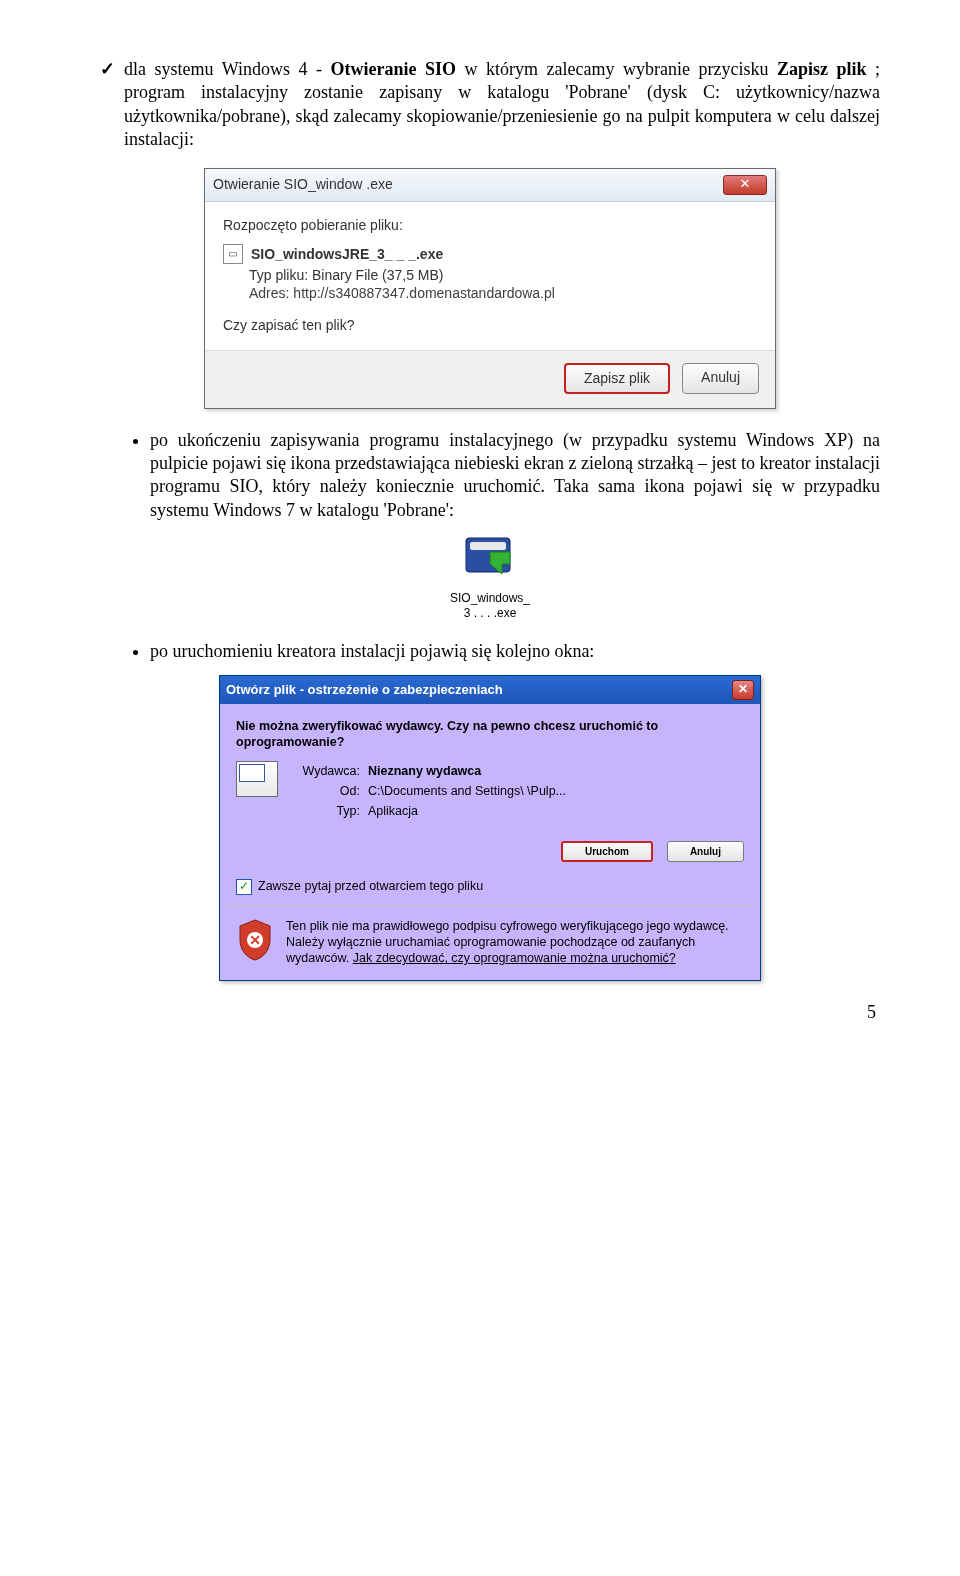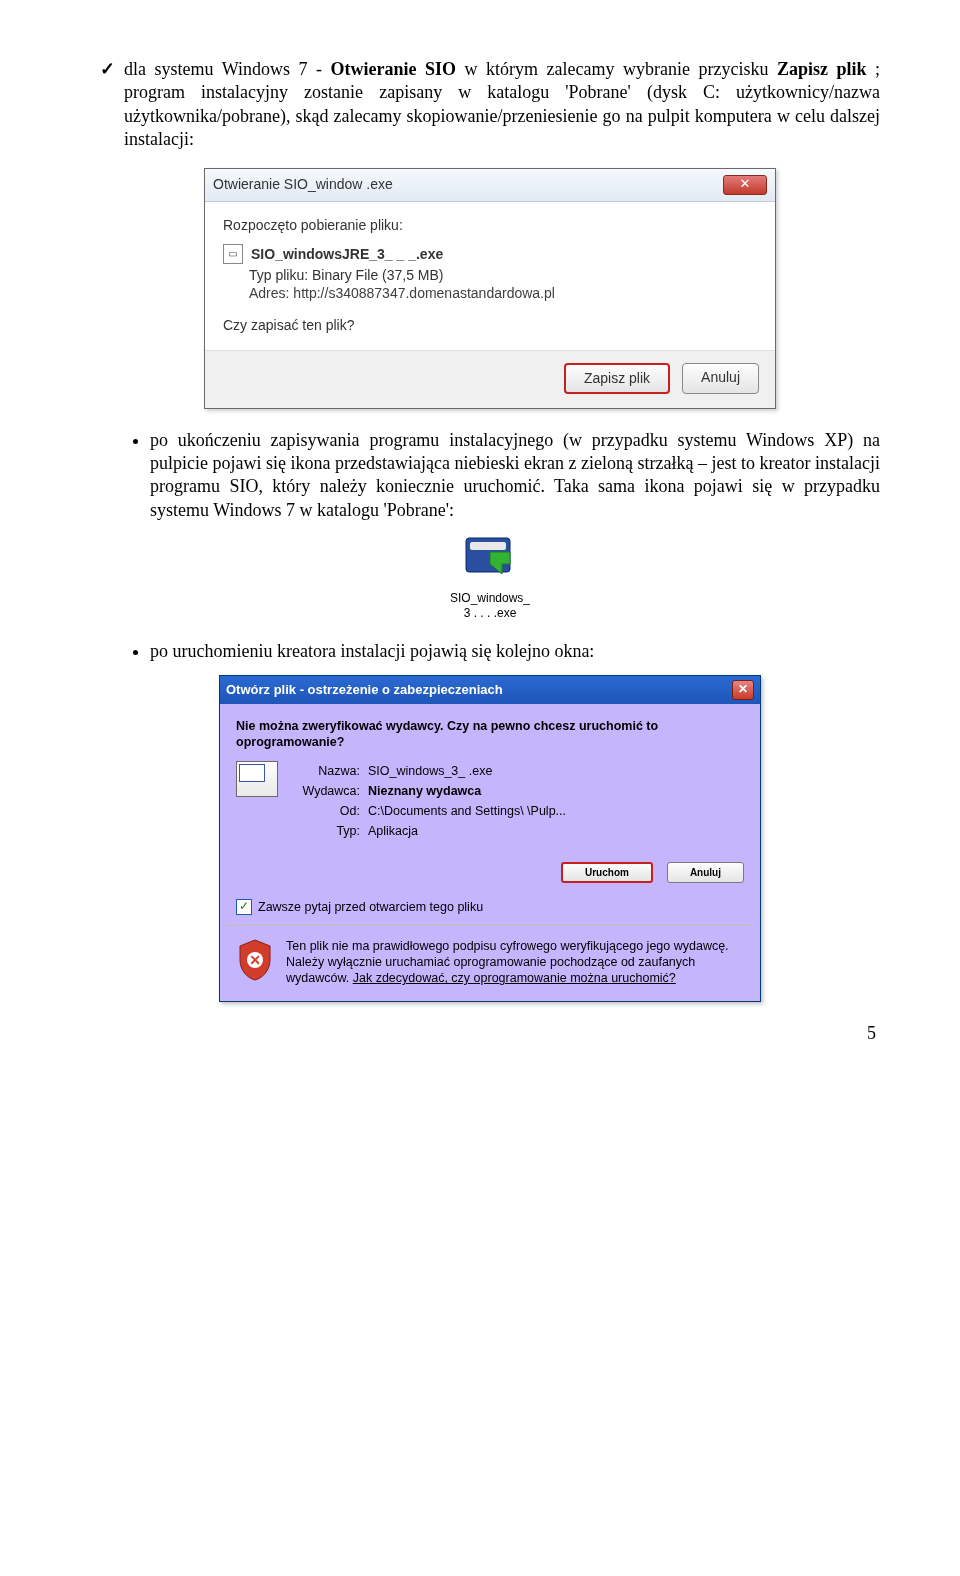--- a/index.html
+++ b/index.html
@@ -165,21 +165,21 @@
   .underline { text-decoration: underline; margin-top: 44px; }
 
   .page-number { text-align: right; font-size: 18px; margin-top: 20px; padding-right: 4px; }
 </style>
 </head>
 <body>
 
 <div class="page">
 
   <p class="check-para">
-    <span>dla systemu Windows 7 - </span>
+    <span>dla systemu Windows 4 - </span>
     <span class="bold">Otwieranie SIO</span>
     <span> w którym zalecamy wybranie przycisku </span>
     <span class="bold">Zapisz plik</span>
     <span>; program instalacyjny zostanie zapisany w katalogu 'Pobrane' (dysk C: użytkownicy/nazwa użytkownika/pobrane), skąd zalecamy skopiowanie/przeniesienie go na pulpit komputera w celu dalszej instalacji:</span>
   </p>
 
   <div class="win7-dialog">
     <div class="win7-title">
       <span class="win7-title-text">Otwieranie SIO_window            .exe</span>
       <span class="win7-close">✕</span>
@@ -232,24 +232,20 @@
       <span class="xp-close">✕</span>
     </div>
     <div class="xp-body">
       <div class="xp-q">Nie można zweryfikować wydawcy. Czy na pewno chcesz uruchomić to oprogramowanie?</div>
       <div class="xp-section-top">
         <div class="xp-icon-box">
             <div class="xp-icon-inner"></div>
           </div>
         <div style="flex:1;">
           <div class="xp-field-row" style="padding-left:0;">
-            <span class="lab">Nazwa:</span>
-            <span>SIO_windows_3_    .exe</span>
-          </div>
-          <div class="xp-field-row" style="padding-left:0;">
             <span class="lab">Wydawca:</span>
             <span class="bold">Nieznany wydawca</span>
           </div>
           <div class="xp-field-row" style="padding-left:0;">
             <span class="lab">Od:</span>
             <span>C:\Documents and Settings\                      \Pulp...</span>
           </div>
           <div class="xp-field-row" style="padding-left:0;">
             <span class="lab">Typ:</span>
             <span>Aplikacja</span>

